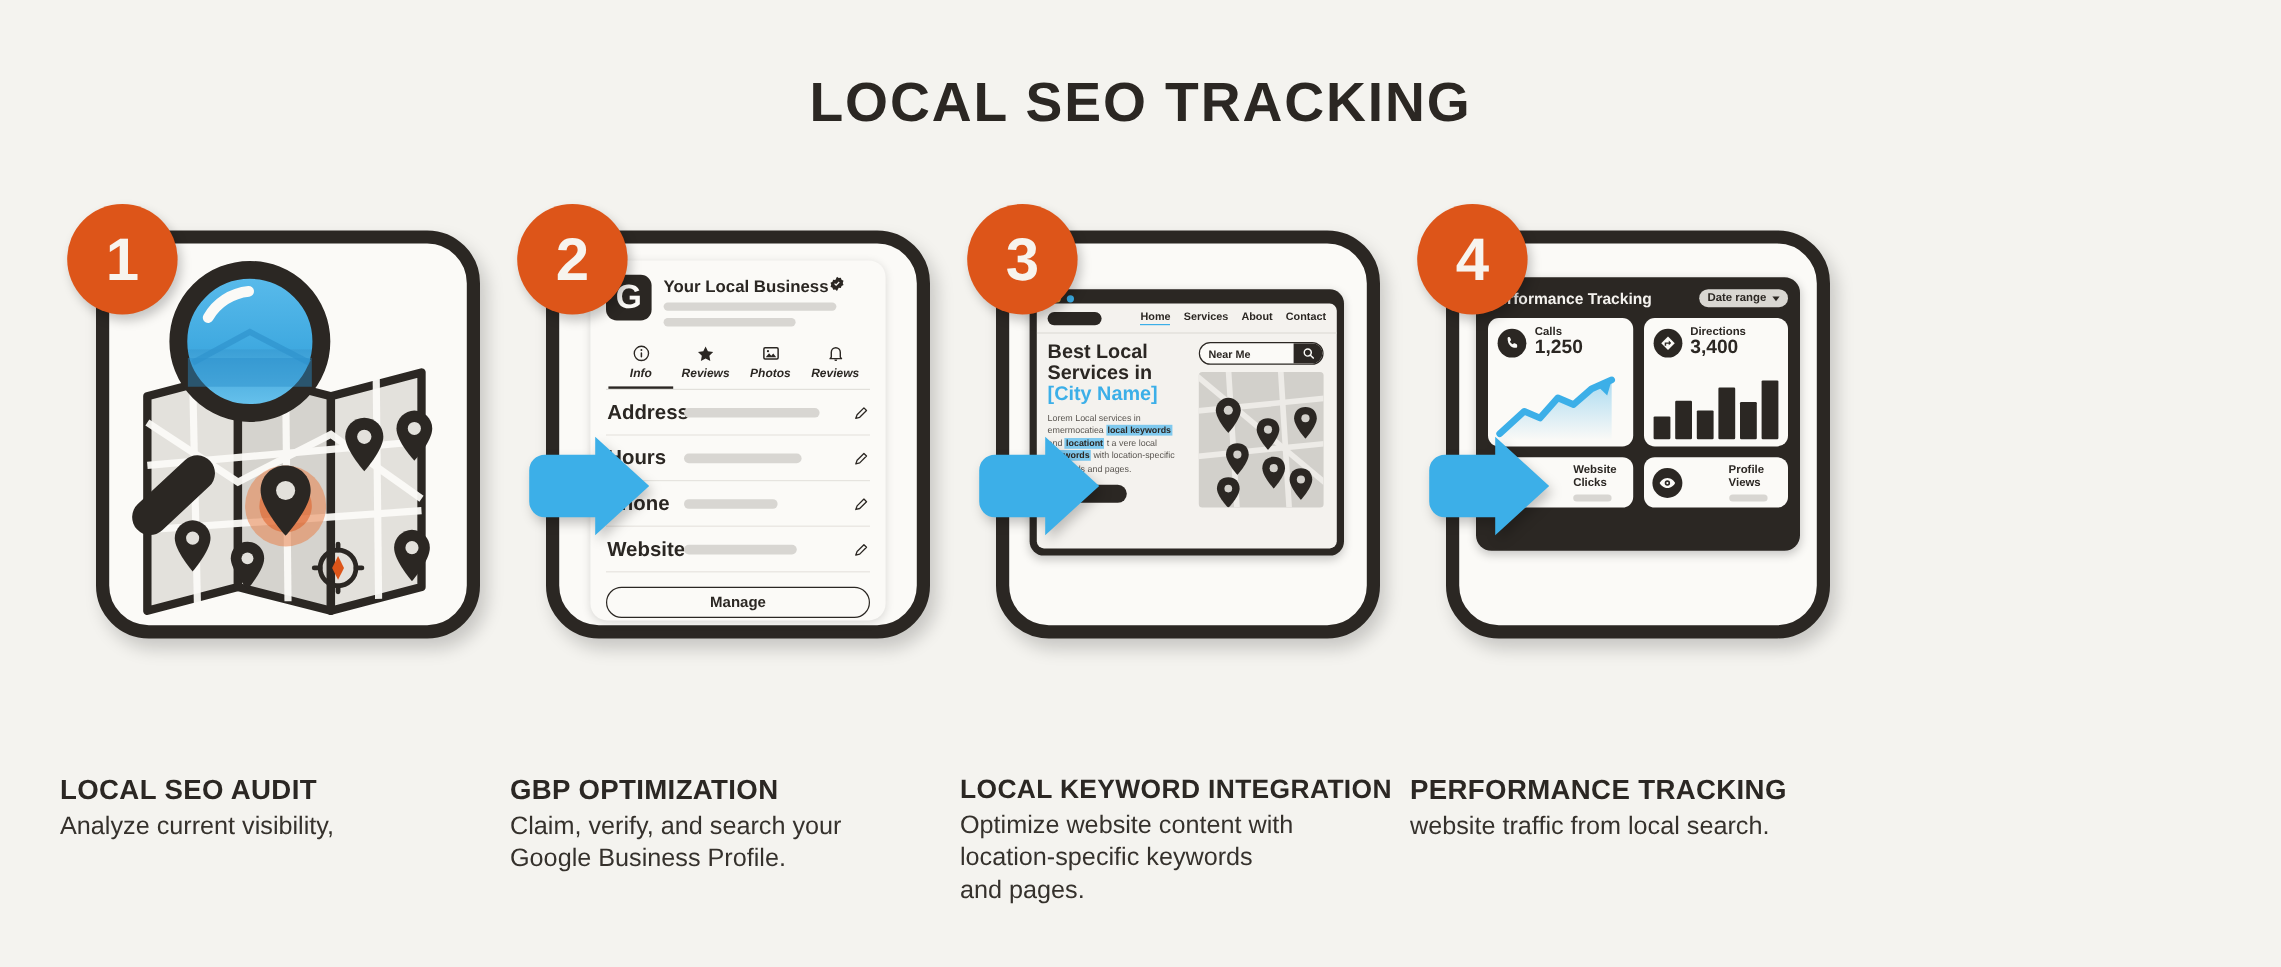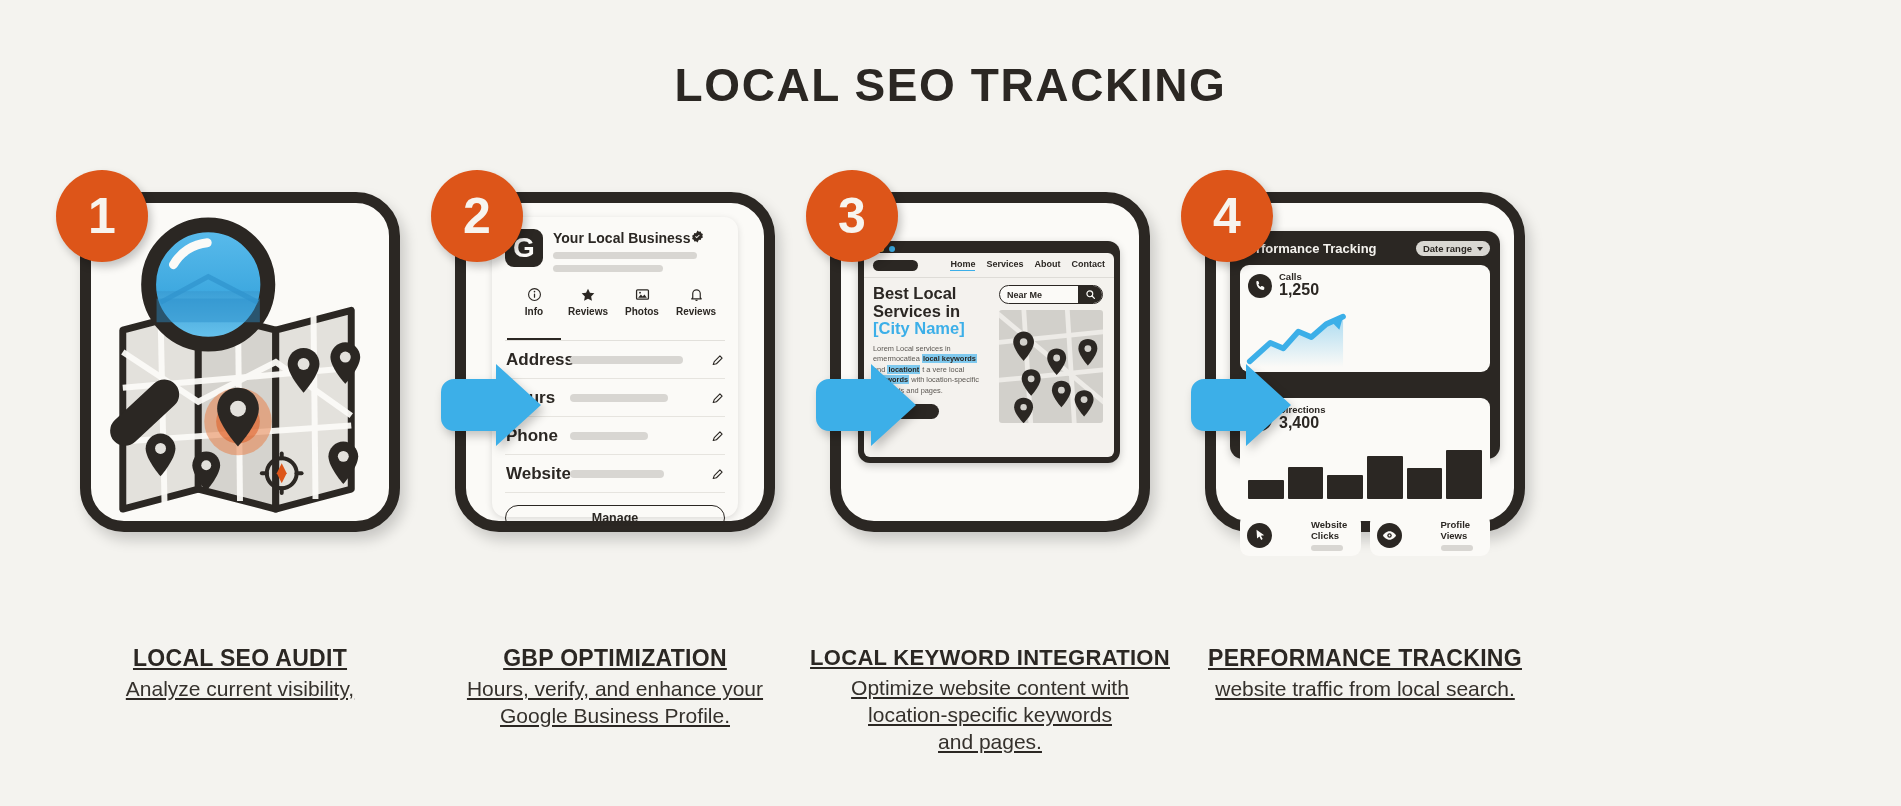--- a/index.html
+++ b/index.html
@@ -56,21 +56,21 @@
     width: 104px; height: 86px; z-index: 5;
     filter: drop-shadow(3px 5px 5px rgba(0,0,0,.22));
   }
   .arrow.a1 { left: 439px; }
   .arrow.a2 { left: 814px; }
   .arrow.a3 { left: 1189px; }
 
   
   .caption {
     position: absolute; top: 645px; width: 380px;
-    text-align: center; color: #2b2723; text-decoration: underline;
+    text-align: left; color: #2b2723;
   }
   .caption.p1 { left: 50px; }
   .caption.p2 { left: 425px; }
   .caption.p3 { left: 800px; }
   .caption.p4 { left: 1175px; }
   .cap-title {
     font-size: 23px; font-weight: 700; letter-spacing: .3px;
     margin-bottom: 4px; white-space: nowrap;
   }
   .caption.p3 .cap-title { font-size: 22px; }
@@ -99,21 +99,21 @@
     font-size: 14px; font-weight: 700; color: #2b2723;
     display: flex; align-items: flex-start; gap: 1px; white-space: nowrap;
   }
   .verified { width: 13px; height: 13px; flex: 0 0 auto; }
   .skel { background: #d8d6d2; border-radius: 4px; height: 7px; margin-top: 6px; }
   .gbp-tabs {
     display: flex; justify-content: space-between;
     margin-top: 14px; padding: 0 2px;
     border-bottom: 1.5px solid #e2e0db;
   }
-  .gtab { text-align: center; padding-bottom: 21px; width: 56px; }
+  .gtab { text-align: center; padding-bottom: 5px; width: 56px; font-style: italic; }
   .gtab.active { border-bottom: 2.5px solid #2b2723; }
   .gtab-ico {
     height: 17px; display: flex; align-items: center; justify-content: center;
     margin-bottom: 3px;
   }
   .gtab-lbl { font-size: 10px; font-weight: 600; color: #2b2723; }
   .gbp-row {
     display: flex; align-items: center; gap: 8px;
     padding: 9px 1px 8px 1px; border-bottom: 1px solid #e6e4df;
   }
@@ -188,21 +188,21 @@
   .dash-head { display: flex; align-items: center; }
   .dash-title { font-size: 13px; font-weight: 700; color: #f4f2ee; }
   .date-pill {
     margin-left: auto; background: #d9d7d2; border-radius: 9px;
     padding: 2px 7px; font-size: 9.5px; font-weight: 600; color: #2b2723;
     display: flex; align-items: center; gap: 5px;
   }
   .caret { width: 0; height: 0; border-left: 3.5px solid transparent;
            border-right: 3.5px solid transparent; border-top: 4px solid #2b2723; }
   .dash-grid {
-    display: grid; grid-template-columns: 1fr; gap: 26px; margin-top: 9px;
+    display: grid; grid-template-columns: 1fr 1fr; gap: 9px; margin-top: 9px;
   }
   .kpi {
     background: #fbfaf7; border-radius: 9px; padding: 7px 8px; height: 107px;
     position: relative; overflow: hidden;
   }
   .kpi-head { display: flex; align-items: center; gap: 7px; }
   .kpi-ico {
     width: 24px; height: 24px; border-radius: 50%; background: #2b2723;
     display: flex; align-items: center; justify-content: center; flex: 0 0 auto;
   }
@@ -572,21 +572,21 @@
   <svg class="arrow a3" viewBox="0 0 104 86">
     <path fill="#3cafe8" d="M2 30 a13 13 0 0 1 13-13 h42 v-15 l45 41 l-45 41 v-15 h-42 a13 13 0 0 1 -13 -13 z"></path>
   </svg>
 
   <div class="caption p1">
     <div class="cap-title">LOCAL SEO AUDIT</div>
     <div class="cap-desc">Analyze current visibility,</div>
   </div>
   <div class="caption p2">
     <div class="cap-title">GBP OPTIMIZATION</div>
-    <div class="cap-desc">Hours, verify, and enhance your</div>
+    <div class="cap-desc">Claim, verify, and search your</div>
     <div class="cap-desc">Google Business Profile.</div>
   </div>
   <div class="caption p3">
     <div class="cap-title">LOCAL KEYWORD INTEGRATION</div>
     <div class="cap-desc">Optimize website content with</div>
     <div class="cap-desc">location-specific keywords</div>
     <div class="cap-desc">and pages.</div>
   </div>
   <div class="caption p4">
     <div class="cap-title">PERFORMANCE TRACKING</div>

